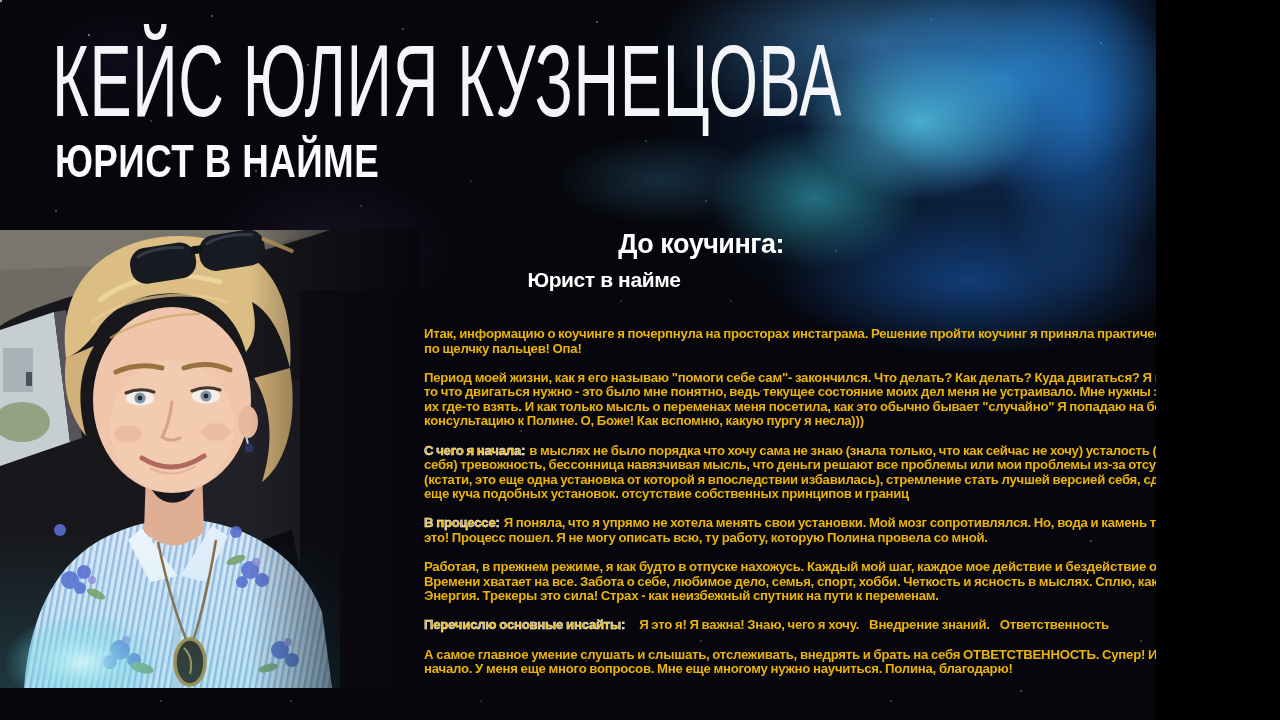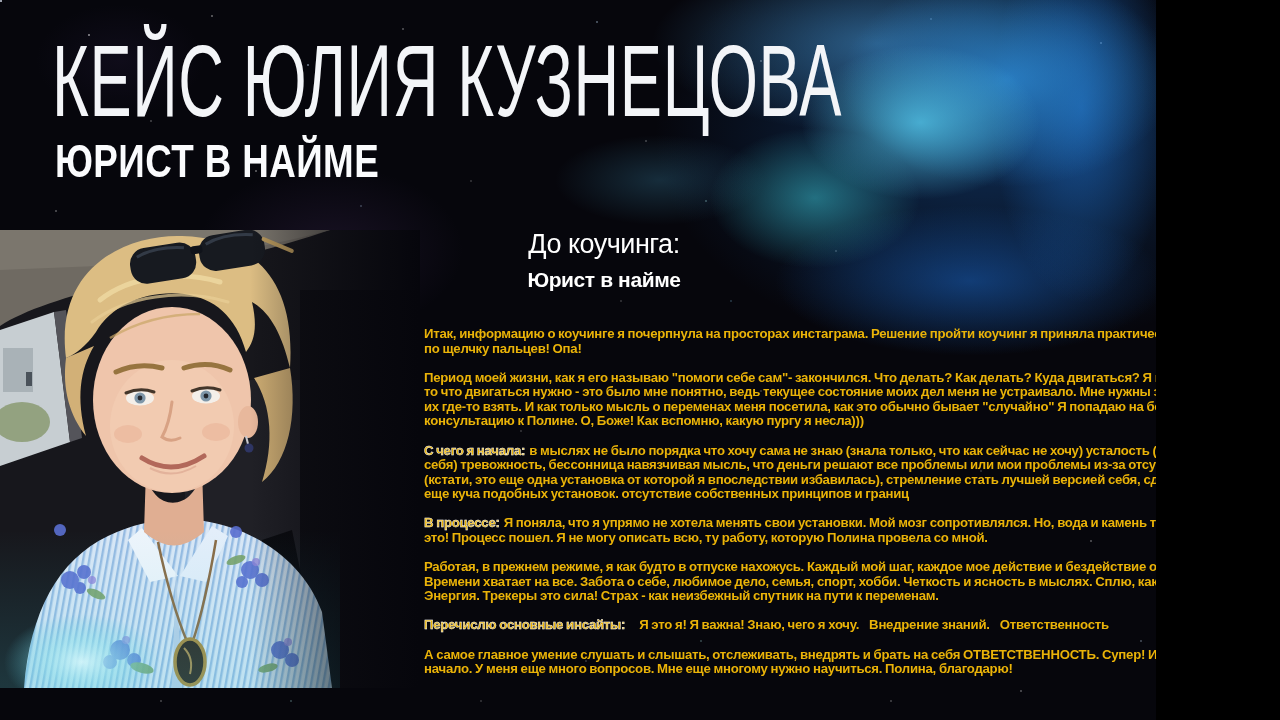--- a/index.html
+++ b/index.html
@@ -61,22 +61,22 @@
   }
   
   .photo{position:absolute;left:0;top:230px;width:420px;height:458px;}
   .photo svg{display:block;}
   
   .content{position:absolute;left:424px;top:228px;width:849px;}
   .cmp-row{display:flex;}
   .cmp-col1{width:360px;}
   .cmp-col2{flex:1;}
   .cmp-label{
-    font-size:27px;line-height:32px;font-weight:400;letter-spacing:-0.5px;
-    text-align:center;color:#fff;
+    font-size:27px;line-height:32px;font-weight:700;letter-spacing:-0.5px;
+    text-align:right;color:#fff;
   }
   .cmp-value{
     margin-top:7px;font-size:21px;line-height:25px;font-weight:700;
     letter-spacing:-0.4px;text-align:center;color:#fff;
   }
   .story{margin-top:35px;font-size:13.2px;line-height:14.6px;font-weight:700;
     letter-spacing:-0.25px;word-spacing:-0.5px;color:#eab308;}
   .para{margin:0 0 14.5px 0;}
   .plabel{-webkit-text-stroke:0.45px #ffffff;margin-right:4px;}
   .insight-item{margin-left:10px;}

